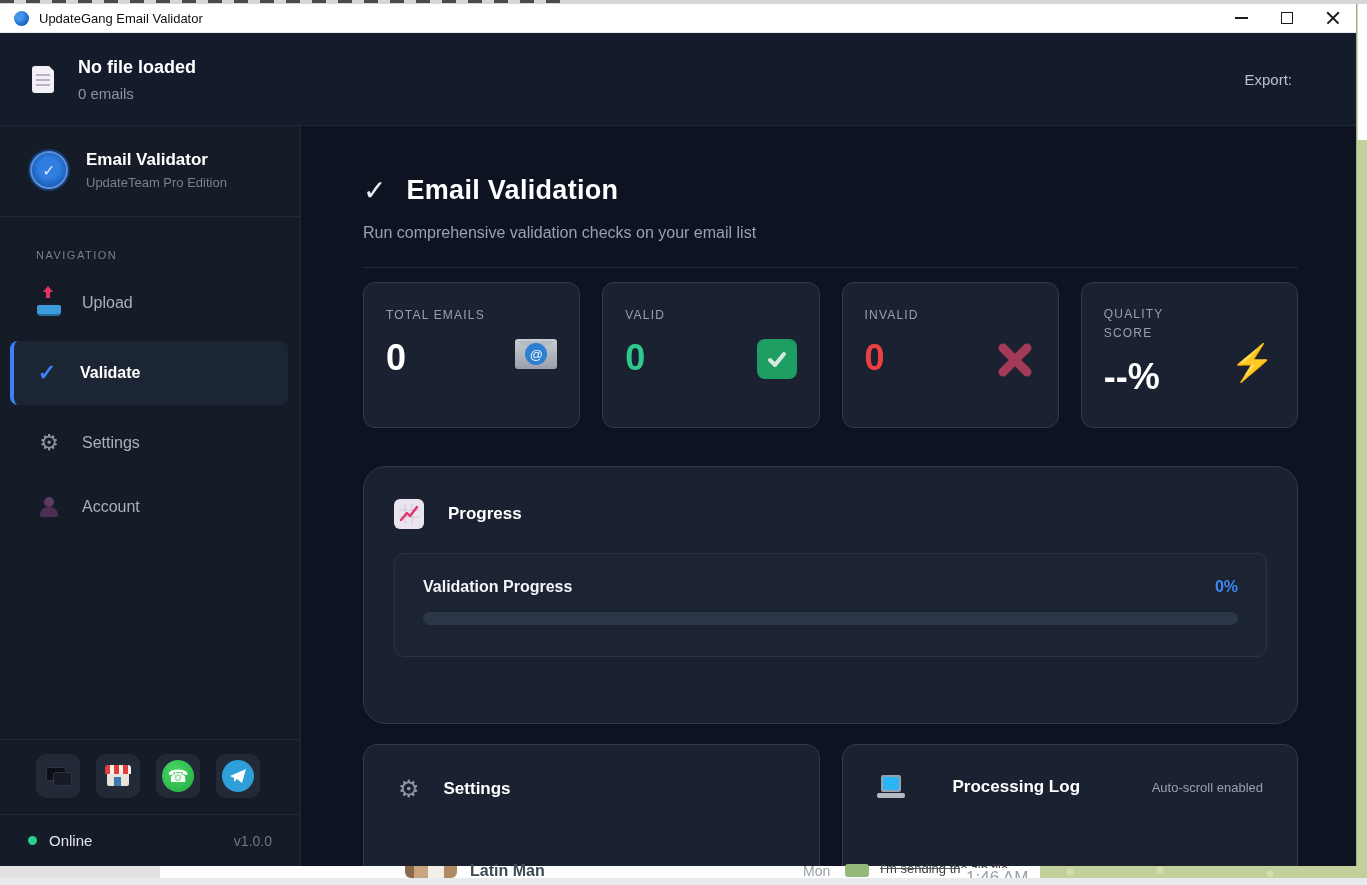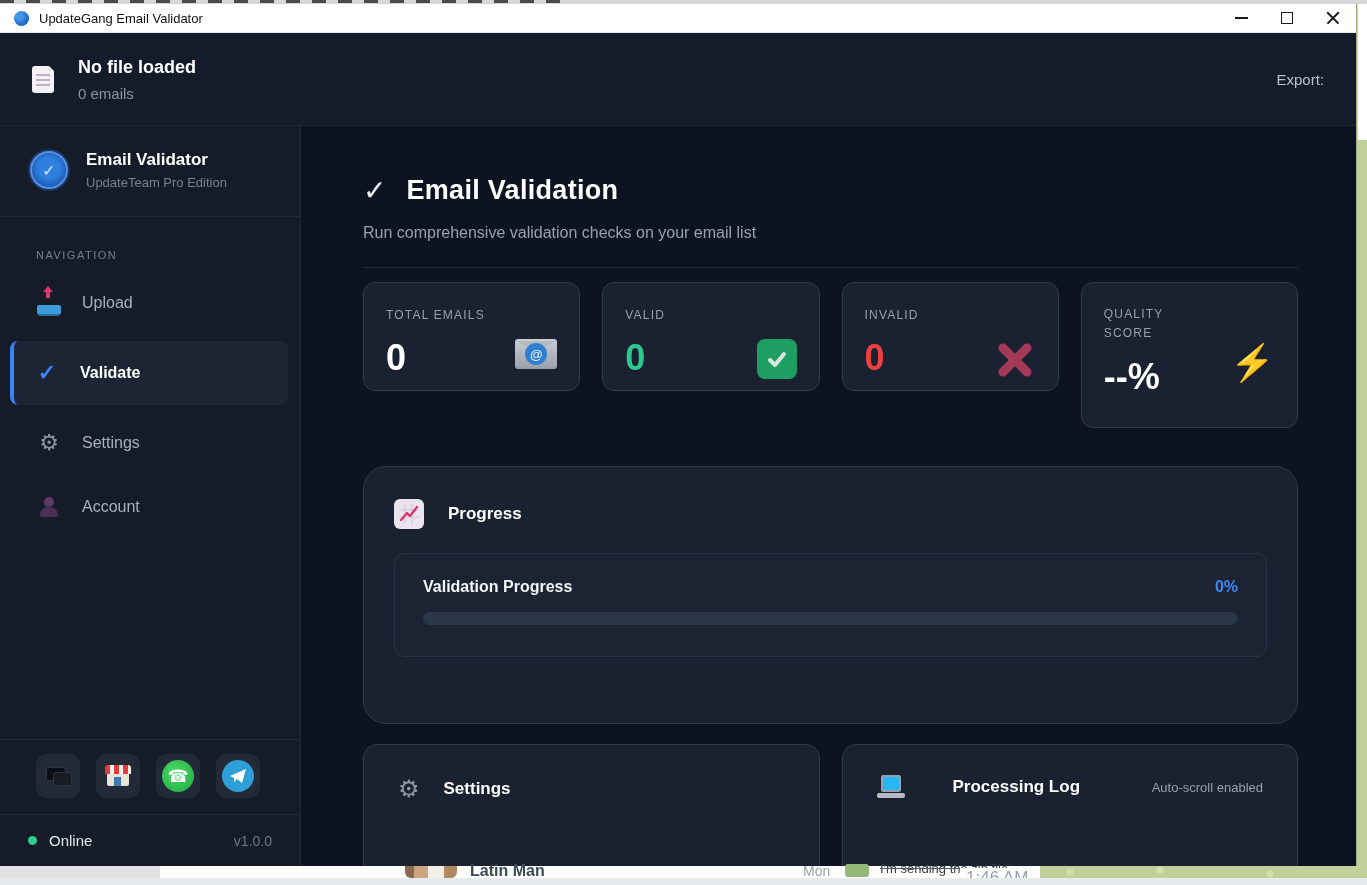--- a/index.html
+++ b/index.html
@@ -40,21 +40,21 @@
   .glyph-max { width:12px; height:12px; border:1.5px solid #1a1a1a; }
   .glyph-close { position:relative; width:14px; height:14px; }
   .glyph-close::before,.glyph-close::after { content:""; position:absolute; left:-1px; top:6px; width:16px; height:1.6px; background:#1a1a1a; }
   .glyph-close::before { transform:rotate(45deg); } .glyph-close::after { transform:rotate(-45deg); }
 
   
   .app { position:absolute; left:0; top:33px; width:1356px; height:833px; background:#0d1320; overflow:hidden;
     display:flex; flex-direction:column; color:#e8ebf0; }
 
   
-  .hdr { height:93px; background:#141c2b; display:flex; align-items:center; padding:0 32px 0 32px;
+  .hdr { height:93px; background:#141c2b; display:flex; align-items:center; padding:0 64px 0 32px;
     border-bottom:1px solid #1f2736; flex:0 0 auto; }
   .file-icon { width:22px; height:27px; background:#f3f1f6; border-radius:3px; position:relative; }
   .file-icon::before { content:""; position:absolute; left:4px; top:8px; width:14px; height:2px; background:#b9b3c4;
     box-shadow:0 5px 0 #b9b3c4, 0 10px 0 #b9b3c4; }
   .file-icon::after { content:""; position:absolute; right:-1px; top:-1px; border-style:solid; border-width:0 7px 7px 0;
     border-color:transparent #141c2b transparent transparent; }
   .hdr-texts { margin-left:24px; }
   .hdr-title { font-size:18px; font-weight:bold; color:#ffffff; }
   .hdr-sub { font-size:15px; color:#8b94a3; margin-top:7px; }
   .hdr-export { margin-left:auto; font-size:15px; color:#b9c0cb; }
@@ -113,21 +113,21 @@
   
   .main { flex:1; padding:48px 60px 0 62px; overflow:hidden; }
   .h1-row { display:flex; align-items:center; gap:20px; }
   .h1-check { font-size:28px; color:#e8ebf0; }
   .h1 { font-size:27px; font-weight:bold; color:#ffffff; letter-spacing:.3px; }
   .subtitle { margin-top:17px; font-size:16px; color:#99a1ae; }
   .divider { margin-top:25px; border-top:1px solid #222a38; width:935px; }
 
   .stats { display:flex; gap:22px; margin-top:14px; align-items:flex-start; width:935px; }
   .card { background:#1a2130; border:1px solid #313a4b; border-radius:12px; }
-  .stat-card { flex:1; height:109px; padding:22px 20px 0 22px; position:relative; }
+  .stat-card { flex:1; height:146px; padding:22px 20px 0 22px; position:relative; }
   .stat-card.tall { height:146px; }
   .stat-label { font-size:12px; letter-spacing:1.2px; color:#97a0af; }
   .stat-label.wrap { display:inline-block; max-width:74px; line-height:1.55; }
   .stat-value { font-size:36px; font-weight:bold; margin-top:14px; color:#ffffff; }
   .stat-value.green { color:#2dc98f; } .stat-value.red { color:#ee4040; }
   .stat-icon { position:absolute; right:22px; top:56px; }
   .stat-card.tall .stat-icon { top:62px; }
   .env { position:relative; width:42px; height:30px; background:linear-gradient(#c9cdd4,#9aa0ab); border-radius:3px;
     display:flex; align-items:center; justify-content:center; }
   .env::before { content:""; position:absolute; left:2px; top:2px; border-style:solid; border-width:12px 19px 0 19px;

